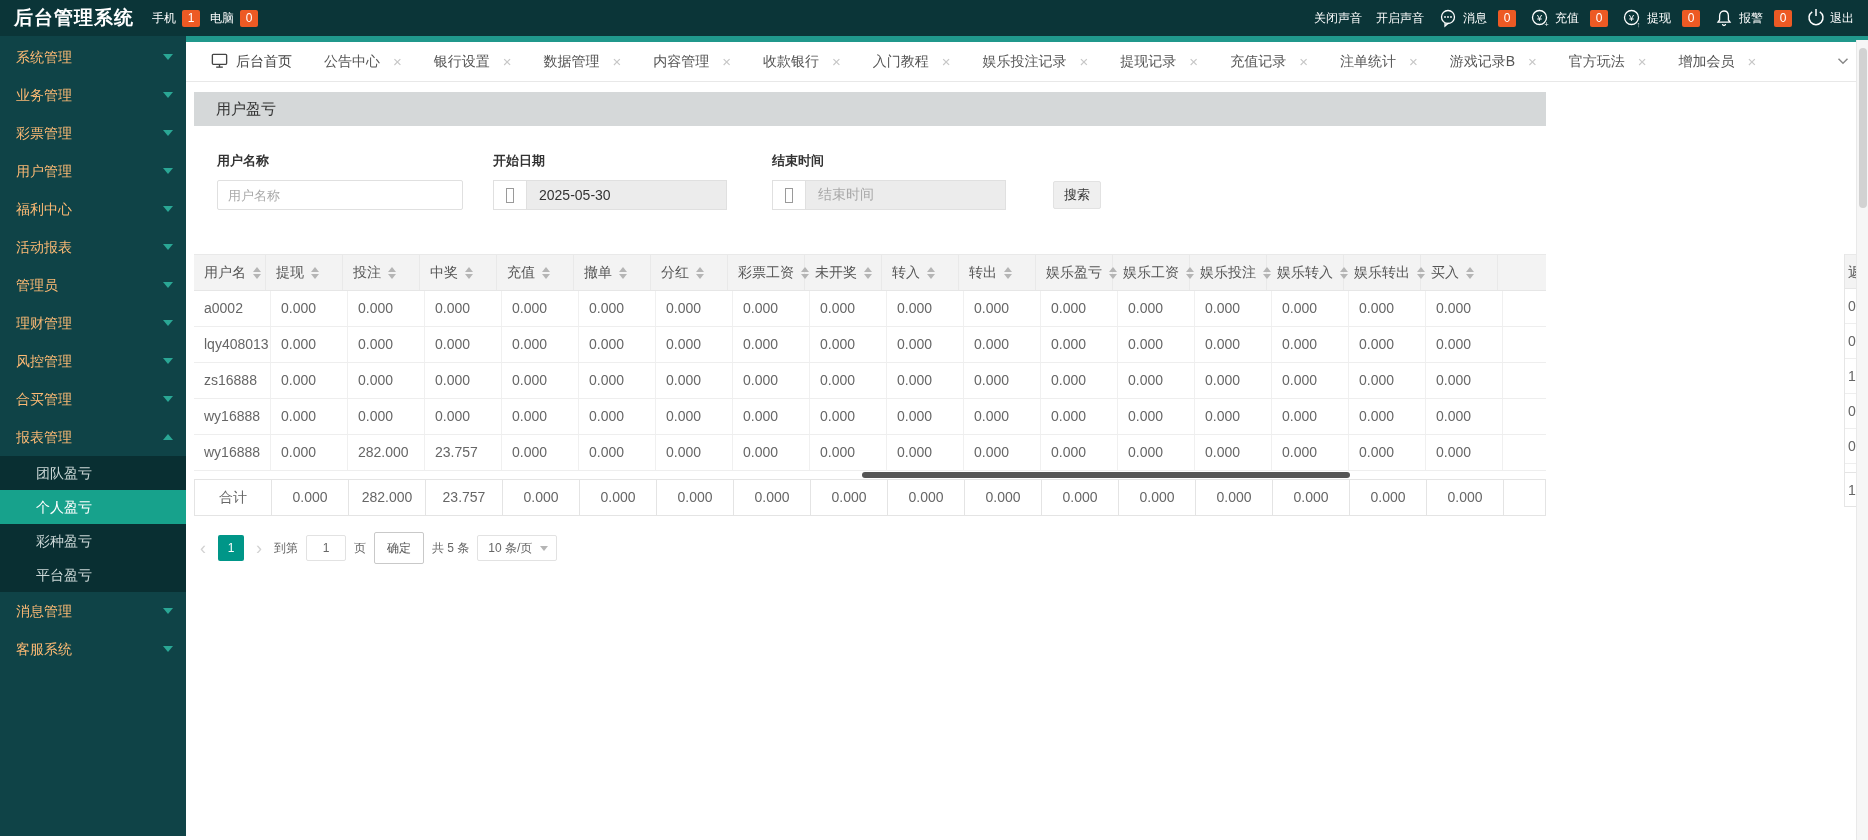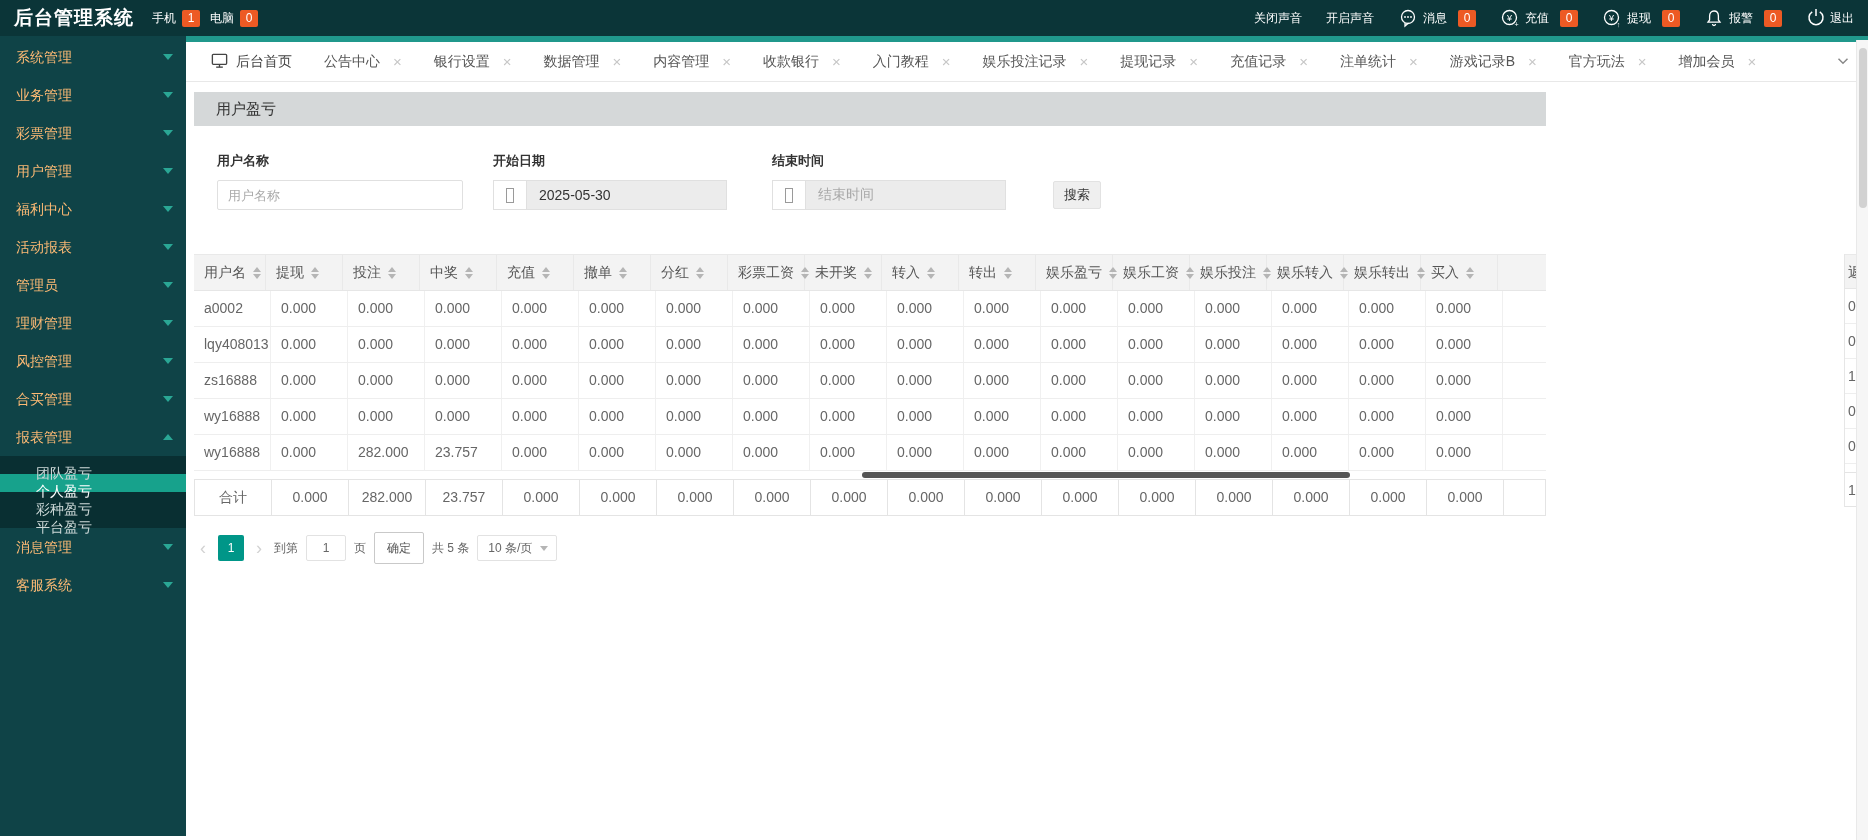--- a/index.html
+++ b/index.html
@@ -7,37 +7,37 @@
     font-family:"Liberation Sans","DejaVu Sans",sans-serif; }
 
   
   .topbar { height:36px; background:#0b3538; display:flex; align-items:center;
     padding:0 14px; color:#fff; }
   .topbar .title { font-size:19px; font-weight:700; letter-spacing:1px; margin-right:18px; }
   .dev { display:flex; align-items:center; font-size:12px; margin-right:10px; }
   .badge { display:inline-block; min-width:18px; height:17px; line-height:17px;
     background:#ed5a24; color:#fff; text-align:center; border-radius:2px;
     font-size:12px; margin-left:6px; padding:0 3px; }
-  .topbar-right { margin-left:auto; display:flex; align-items:center; gap:24px; font-size:12px; }
+  .topbar-right { margin-left:auto; display:flex; align-items:center; gap:14px; font-size:12px; }
   .tb-link { cursor:pointer; }
   .counter { display:flex; align-items:center; gap:5px; cursor:pointer; }
   .counter svg { display:block; }
   .logout { display:flex; align-items:center; gap:4px; cursor:pointer; }
 
   
   .app { display:flex; height:800px; }
   .sidebar { width:186px; background:#0f4347; height:100%; padding-top:2px; flex:0 0 186px; }
   .menu-item { position:relative; height:38px; line-height:38px; padding-left:16px;
     color:#fdba74; font-size:14px; cursor:pointer; }
   .caret { position:absolute; right:13px; top:16px; width:0; height:0;
     border-left:5px solid transparent; border-right:5px solid transparent;
     border-top:6px solid #2aa795; }
   .caret.up { border-top:none; border-bottom:6px solid #2aa795; }
   .submenu { background:#092f32; }
-  .submenu-item { height:18px; line-height:34px; padding-left:36px; color:#cdd9d8;
+  .submenu-item { height:34px; line-height:34px; padding-left:36px; color:#cdd9d8;
     font-size:14px; cursor:pointer; }
   .submenu-item.active { background:#17a28c; color:#fff; }
 
   .content { flex:1; display:flex; flex-direction:column; min-width:0; }
   .tab-strip { height:6px; background:#20988c; }
   .tabbar { height:40px; background:#fff; border-bottom:1px solid #e8e8e8;
     display:flex; align-items:center; padding-left:8px; position:relative; }
   .tab-home { display:flex; align-items:center; gap:7px; padding:0 16px; font-size:14px;
     color:#444; cursor:pointer; }
   .tab-list { display:flex; align-items:center; }

